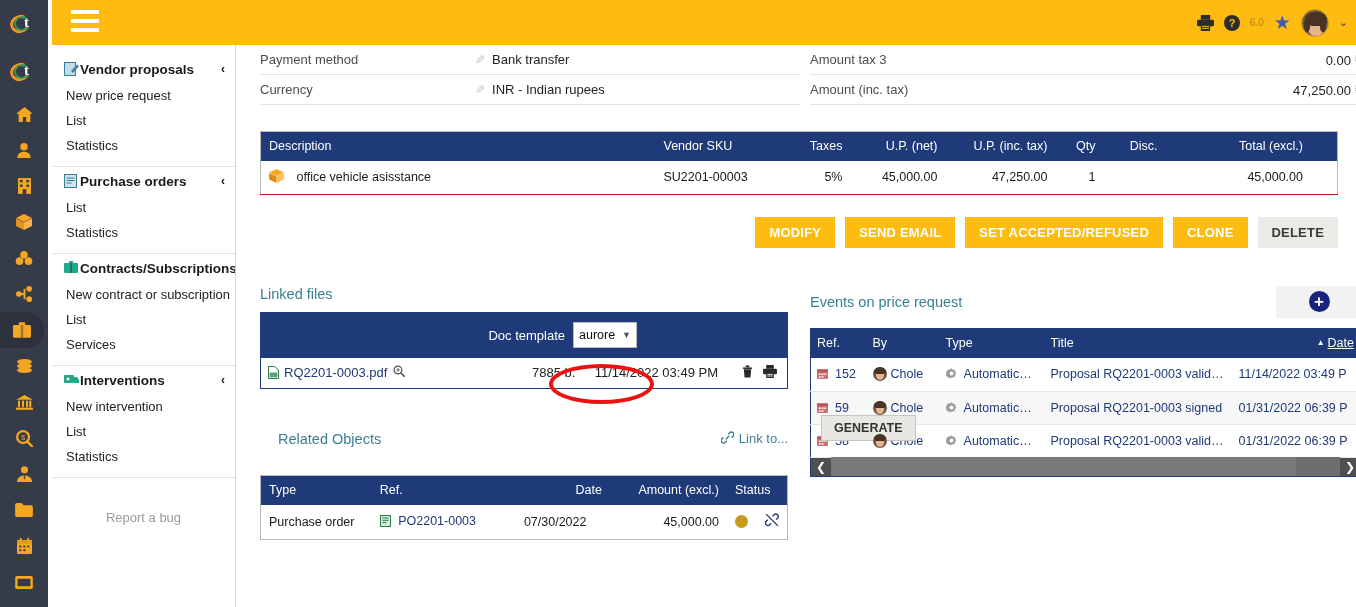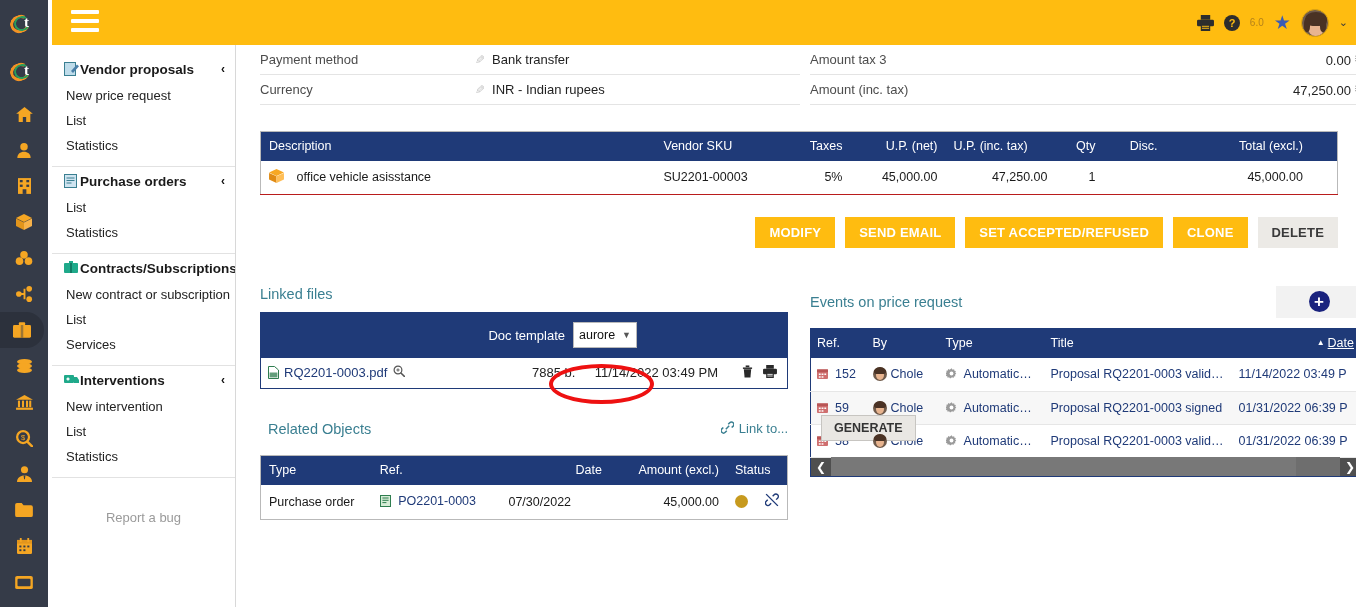--- a/index.html
+++ b/index.html
@@ -474,21 +474,21 @@
       </div>
     </div>
 
     <table class="ptable">
       <tbody>
           <tr>
         <th style="width:395px">Description</th>
         <th style="width:125px">Vendor SKU</th>
         <th style="width:70px;text-align:right">Taxes</th>
         <th style="width:95px;text-align:right">U.P. (net)</th>
-        <th style="width:110px;">U.P. (inc. tax)</th>
+        <th style="width:110px;text-align:right">U.P. (inc. tax)</th>
         <th style="width:48px;text-align:right">Qty</th>
         <th style="width:62px;text-align:right">Disc.</th>
         <th style="text-align:right;padding-right:34px">Total (excl.)</th>
       </tr>
       <tr class="row">
         <td>
           <span class="box-icon">
             <svg width="15" height="14" viewBox="0 0 16 15">
                   <path fill="#f7a823" d="M8 0 16 3.7 8 7.4 0 3.7z"></path>
                   <path fill="#e08b14" d="M0 4.2v7.1L8 15V7.8z"></path>
@@ -560,21 +560,21 @@
                   <rect x="0" y="4" width="15" height="6" rx="1.2" fill="#2a2a2a"></rect>
                   <rect x="3.4" y="8.2" width="8.2" height="5.8" fill="#2a2a2a"></rect>
                   <rect x="4.6" y="9.6" width="5.8" height=".9" fill="#fff"></rect>
                   <rect x="4.6" y="11.4" width="5.8" height=".9" fill="#fff"></rect>
                 </svg>
             </span>
           </div>
         </div>
 
         <div class="sec-head" style="margin-top:24px;width:528px">
-          <div class="sec-title" style="margin:8px">Related Objects</div>
+          <div class="sec-title" style="margin:18px">Related Objects</div>
           <div class="linkto">
             <span>
               <svg width="13" height="13" viewBox="0 0 14 14">
                   <g stroke="#3a7f91" stroke-width="1.6" fill="none">
                     <path d="M5.2 8.8 8.8 5.2"></path>
                     <path d="M7.8 3.4 9.4 1.8a2.6 2.6 0 0 1 3.7 3.7l-1.6 1.6"></path>
                     <path d="M6.2 10.6 4.6 12.2a2.6 2.6 0 0 1-3.7-3.7l1.6-1.6"></path>
                   </g>
                 </svg>
             </span>
@@ -597,21 +597,21 @@
               <span style="margin-right:4px;display:inline-block;vertical-align:-2px">
                 <svg width="11" height="12" viewBox="0 0 11 12">
                       <rect x=".5" y=".5" width="10" height="11" fill="#d6ecd6" stroke="#2f7d4f"></rect>
                       <g stroke="#2f7d4f" stroke-width="1">
                         <path d="M2.4 3h6.2M2.4 5.3h6.2M2.4 7.6h4"></path>
                       </g>
                     </svg>
               </span>
               <span style="color:#1f3a78">PO2201-0003</span>
             </td>
-            <td style="text-align:left">07/30/2022</td>
+            <td style="text-align:center">07/30/2022</td>
             <td style="text-align:right">45,000.00</td>
             <td>
               <span style="display:inline-flex;align-items:center;gap:17px">
                 <span class="dot"></span>
                 <span>
                   <svg width="14" height="14" viewBox="0 0 15 15">
                         <g stroke="#1f3a78" stroke-width="1.5" fill="none">
                           <path d="M8.2 3.4 9.8 1.8a2.6 2.6 0 0 1 3.7 3.7l-1.6 1.6"></path>
                           <path d="M6.6 11 5 12.6a2.6 2.6 0 0 1-3.7-3.7l1.6-1.6"></path>
                           <path d="M1.2 1.2 13.8 13.8"></path>

